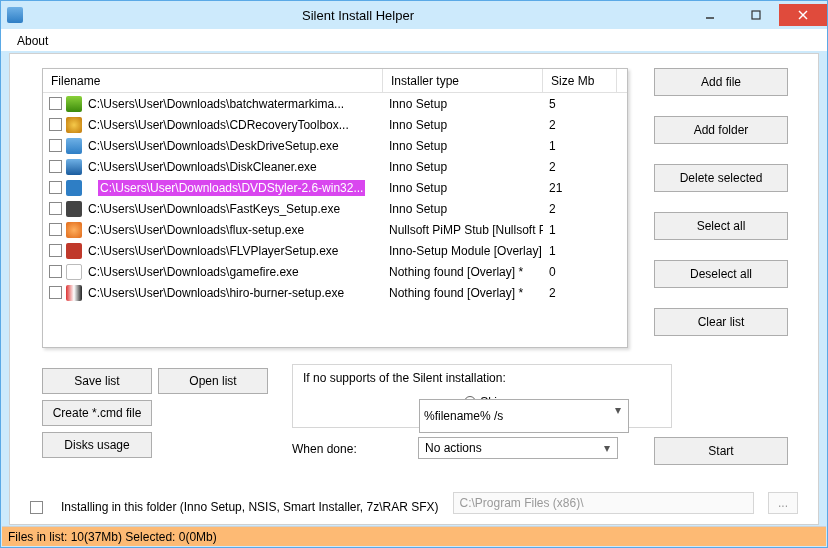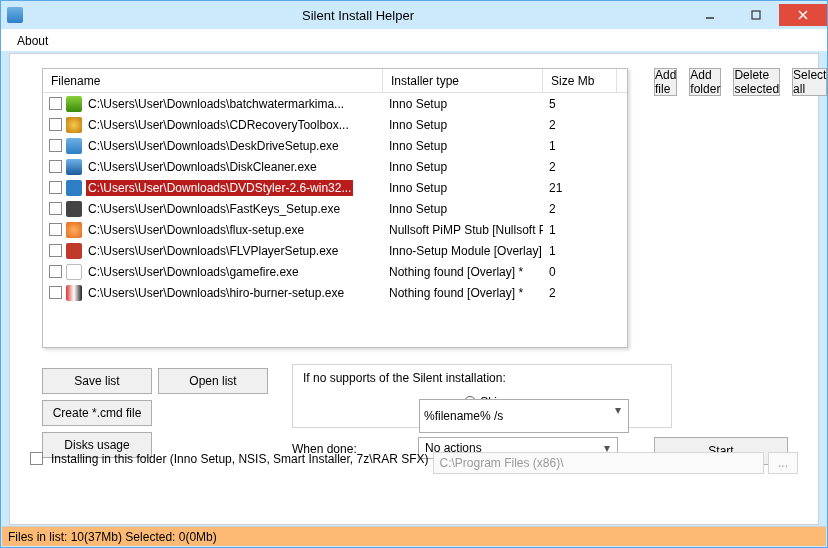--- a/index.html
+++ b/index.html
@@ -20,41 +20,41 @@
   .client-area { position: absolute; top: 52px; left: 8px; right: 8px; bottom: 22px; background: #fff; border: 1px solid #d0d0d0; }
 
   .file-list { position: absolute; top: 14px; left: 32px; width: 586px; height: 280px; border: 1px solid #c0c0c0; background: #fff; box-shadow: 2px 2px 3px rgba(0,0,0,0.15); }
   .file-header { display: flex; border-bottom: 1px solid #e0e0e0; background: #fff; height: 24px; align-items: center; }
   .file-header > div { padding: 4px 8px; border-right: 1px solid #e0e0e0; height: 100%; display: flex; align-items: center; }
   .col-filename { width: 340px; text-align: right; }
   .col-installer { width: 160px; }
   .col-size { width: 74px; }
 
   .file-row { display: flex; height: 21px; align-items: center; }
-  .file-row.selected .fname-text { background: #b91c1c; color: #fff; }
+  .file-row.selected .fname-text { background: #d946ef; color: #fff; margin-left: 12px; }
   .file-row > div { padding: 0 6px; display: flex; align-items: center; height: 100%; }
   .file-row .cell-filename { width: 340px; white-space: nowrap; overflow: hidden; }
   .file-row .cell-installer { width: 160px; white-space: nowrap; overflow: hidden; }
   .file-row .cell-size { width: 74px; }
   .row-chk { width: 13px; height: 13px; border: 1px solid #888; margin-right: 4px; flex: 0 0 auto; }
   .row-icon { width: 16px; height: 16px; margin-right: 4px; flex: 0 0 auto; border-radius: 2px; }
   .fname-text { white-space: nowrap; overflow: hidden; text-overflow: ellipsis; padding: 1px 2px; }
 
   .ico-0 { background: linear-gradient(#8ad13a,#3b8a0b); }
   .ico-1 { background: radial-gradient(circle,#f5c94a,#c27a0b); }
   .ico-2 { background: linear-gradient(#6fb1e6,#2e7ec5); }
   .ico-3 { background: linear-gradient(#6fb1e6,#1a5c9e); }
   .ico-4 { background: #2e7ec5; }
   .ico-5 { background: #444; }
   .ico-6 { background: radial-gradient(circle,#ffb060,#e06a1a); }
   .ico-7 { background: #c0392b; }
   .ico-8 { background: #fff; border:1px solid #bbb; }
   .ico-9 { background: linear-gradient(90deg,#d33,#fff 50%,#222); }
 
-  .side-buttons { position: absolute; top: 14px; right: 30px; width: 134px; display: flex; gap: 12px; }
+  .side-buttons { position: absolute; top: 14px; right: 30px; width: 134px; display: flex; flex-direction: column; gap: 20px; }
   .btn { background: #f0f0f0; border: 1px solid #adadad; height: 28px; display: flex; align-items: center; justify-content: center; cursor: default; }
 
   .bottom-left-buttons { position: absolute; left: 32px; top: 314px; display: grid; grid-template-columns: 110px 110px; gap: 6px; }
   .bottom-left-buttons .btn { height: 26px; }
   .bottom-left-buttons .span2 { grid-column: 1 / span 1; text-align: center; }
 
   .silent-group { position: absolute; left: 282px; top: 310px; width: 380px; height: 64px; border: 1px solid #d6d6d6; padding: 6px 10px; }
   .silent-title { margin-bottom: 10px; }
   .radios { display: flex; flex-direction: column; gap: 1px; padding-left: 4px; }
   .radio-row { display: flex; align-items: center; gap: 4px; justify-content: center; }
@@ -62,21 +62,21 @@
   .radio.sel::after { content:""; width:6px; height:6px; background:#222; border-radius:50%; display:block;}
   .combo { position: absolute; left: 126px; top: 34px; width: 210px; height: 34px; border: 1px solid #adadad; background: #fff; display: flex; align-items: center; padding: 0 4px; }
   .combo-arrow { position:absolute; right:2px; top:2px; width:16px; height:16px; display:flex; align-items:center; justify-content:center; color:#555;}
 
   .when-done-label { position: absolute; left: 282px; top: 388px; }
   .when-done-combo { position: absolute; left: 408px; top: 383px; width: 200px; height: 22px; border: 1px solid #adadad; background: #fff; display: flex; align-items: center; padding: 0 6px; }
   .when-done-combo .combo-arrow { right:2px; }
 
   .start-btn { position: absolute; right: 30px; top: 383px; width: 134px; }
 
-  .install-folder-row { position: absolute; left: 20px; top: 398px; right: 20px; height: 24px; display: flex; align-items: flex-start; gap: 4px; }
+  .install-folder-row { position: absolute; left: 20px; top: 436px; right: 20px; height: 24px; display: flex; align-items: flex-end; gap: 14px; }
   .disabled-input { border: 1px solid #d6d6d6; background: #fafafa; color: #9a9a9a; height: 22px; padding: 0 6px; display: flex; align-items: center; }
 
   .status-bar { position: absolute; left: 1px; right: 1px; bottom: 1px; height: 20px; background: #fdba74; border-top: 1px solid #d0d0d0; display: flex; align-items: center; padding: 0 6px; font-size: 12px; }
 </style>
 </head>
 <body>
 
 <div class="window-border">
   <div class="titlebar">
     <div class="app-icon"></div>

